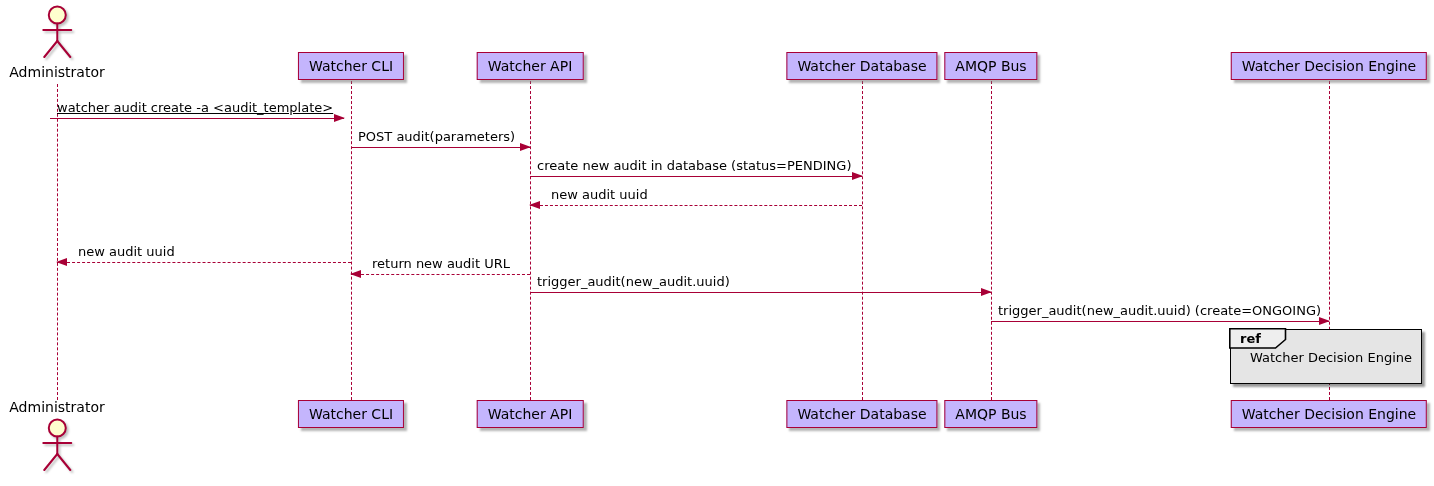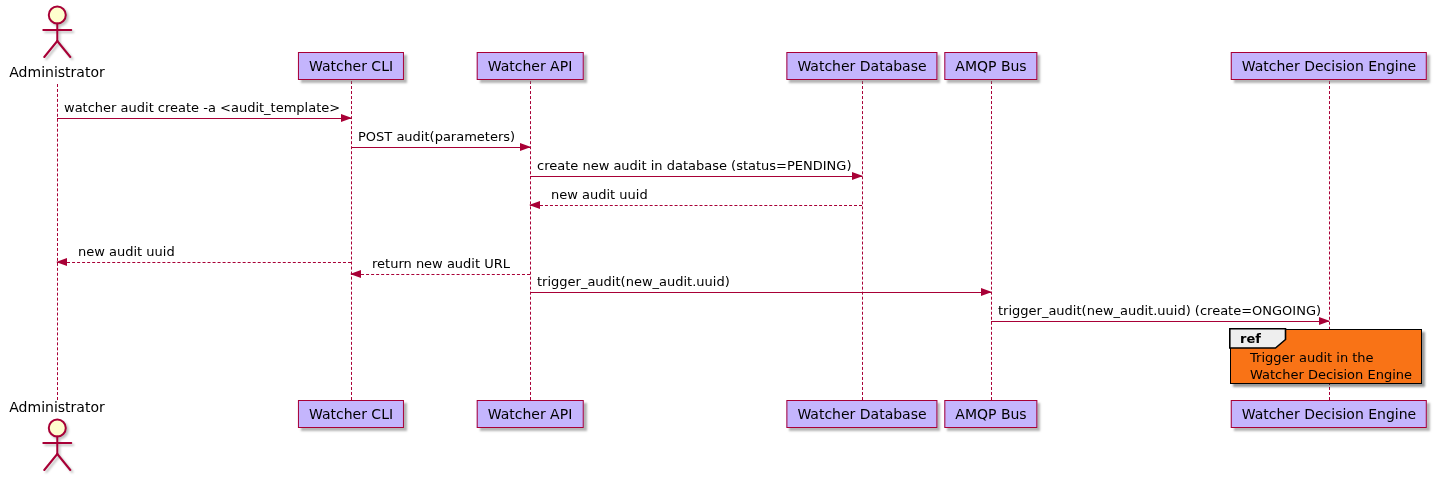--- a/index.html
+++ b/index.html
@@ -29,40 +29,40 @@
   .msg.dir-left  .msg-label{padding-left:21px;}
   .msg-line{position:relative; height:0; border-top:1.3px solid #A80036;}
   .msg.dashed .msg-line{border-top-style:dashed;}
   .head{position:absolute; width:0; height:0; top:-5px;
         border-top:4.5px solid transparent; border-bottom:4.5px solid transparent;}
   .head-r{right:-1px; border-left:11px solid #A80036;}
   .head-l{left:-1px;  border-right:11px solid #A80036;}
   
   .ref{
     position:absolute; left:1230px; top:329px; width:192px; height:55px;
-    background:#f97316; border:1.6px solid #000;
+    background:#e5e5e5; border:1.6px solid #000;
     box-shadow:2.5px 2.5px 2px rgba(0,0,0,0.4); box-sizing:border-box;
   }
   .ref-tab-svg{position:absolute; left:-1.6px; top:-1.6px;}
   .ref-kw{position:absolute; left:9px; top:1px; font-size:13px; font-weight:bold;}
   .ref-body{padding:20px 0 0 19px; font-size:13px; line-height:16.5px;}
 </style>
 </head>
 <body>
 
 <div id="canvas">
 
   <div class="lifeline" style="left:56.5px; top:84px; height:316px;"></div>
   <div class="lifeline" style="left:350.5px; top:81px; height:319px;"></div>
   <div class="lifeline" style="left:529.5px; top:81px; height:319px;"></div>
   <div class="lifeline" style="left:861.5px; top:81px; height:319px;"></div>
   <div class="lifeline" style="left:990.5px; top:81px; height:319px;"></div>
   <div class="lifeline" style="left:1328.5px; top:81px; height:319px;"></div>
 
-  <div class="msg dir-right solid" style="left:57px; top:100px; width:294px;">
+  <div class="msg dir-right solid" style="left:50px; top:100px; width:294px;text-decoration:underline;">
     <div class="msg-label">watcher audit create -a &lt;audit_template&gt;</div>
     <div class="msg-line">
         <span class="head head-r"></span>
       </div>
   </div>
   <div class="msg dir-right solid" style="left:530px; top:158px; width:332px;">
     <div class="msg-label">create new audit in database (status=PENDING)</div>
     <div class="msg-line">
         <span class="head head-r"></span>
       </div>
@@ -103,21 +103,20 @@
         <span class="head head-r"></span>
       </div>
   </div>
 
   <div class="ref">
     <svg class="ref-tab-svg" width="58" height="21" viewBox="0 0 58 21">
       <polygon points="0.8,0.8 56.5,0.8 56.5,11.5 46.5,20 0.8,20" fill="#EEEEEE" stroke="#000000" stroke-width="1.6"></polygon>
     </svg>
     <span class="ref-kw">ref</span>
     <div class="ref-body">
-      <div>Trigger audit in the</div>
       <div>Watcher Decision Engine</div>
     </div>
   </div>
 
   <div class="pbox" style="left:351px; top:52px;">Watcher CLI</div>
   <div class="pbox" style="left:530px; top:52px;">Watcher API</div>
   <div class="pbox" style="left:862px; top:52px;">Watcher Database</div>
   <div class="pbox" style="left:991px; top:52px;">AMQP Bus</div>
   <div class="pbox" style="left:1329px; top:52px;">Watcher Decision Engine</div>
 

